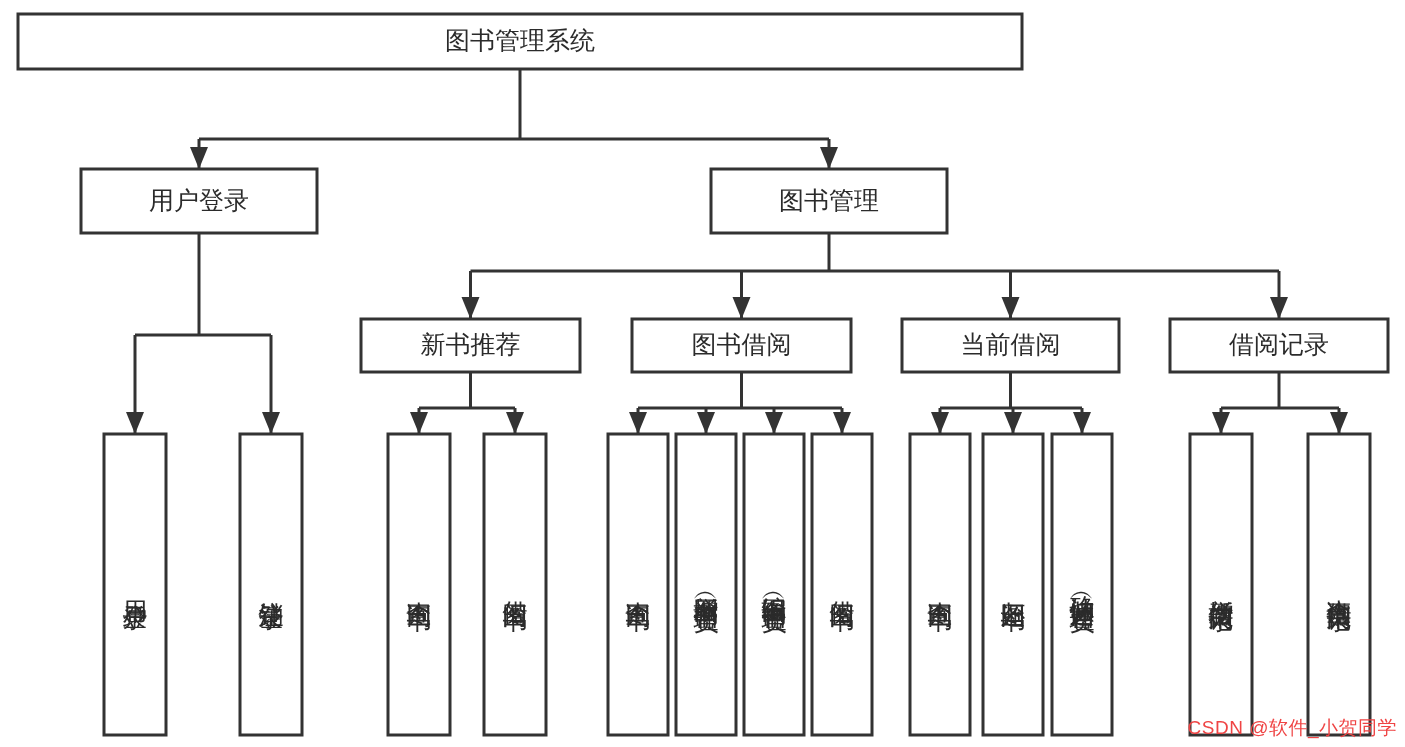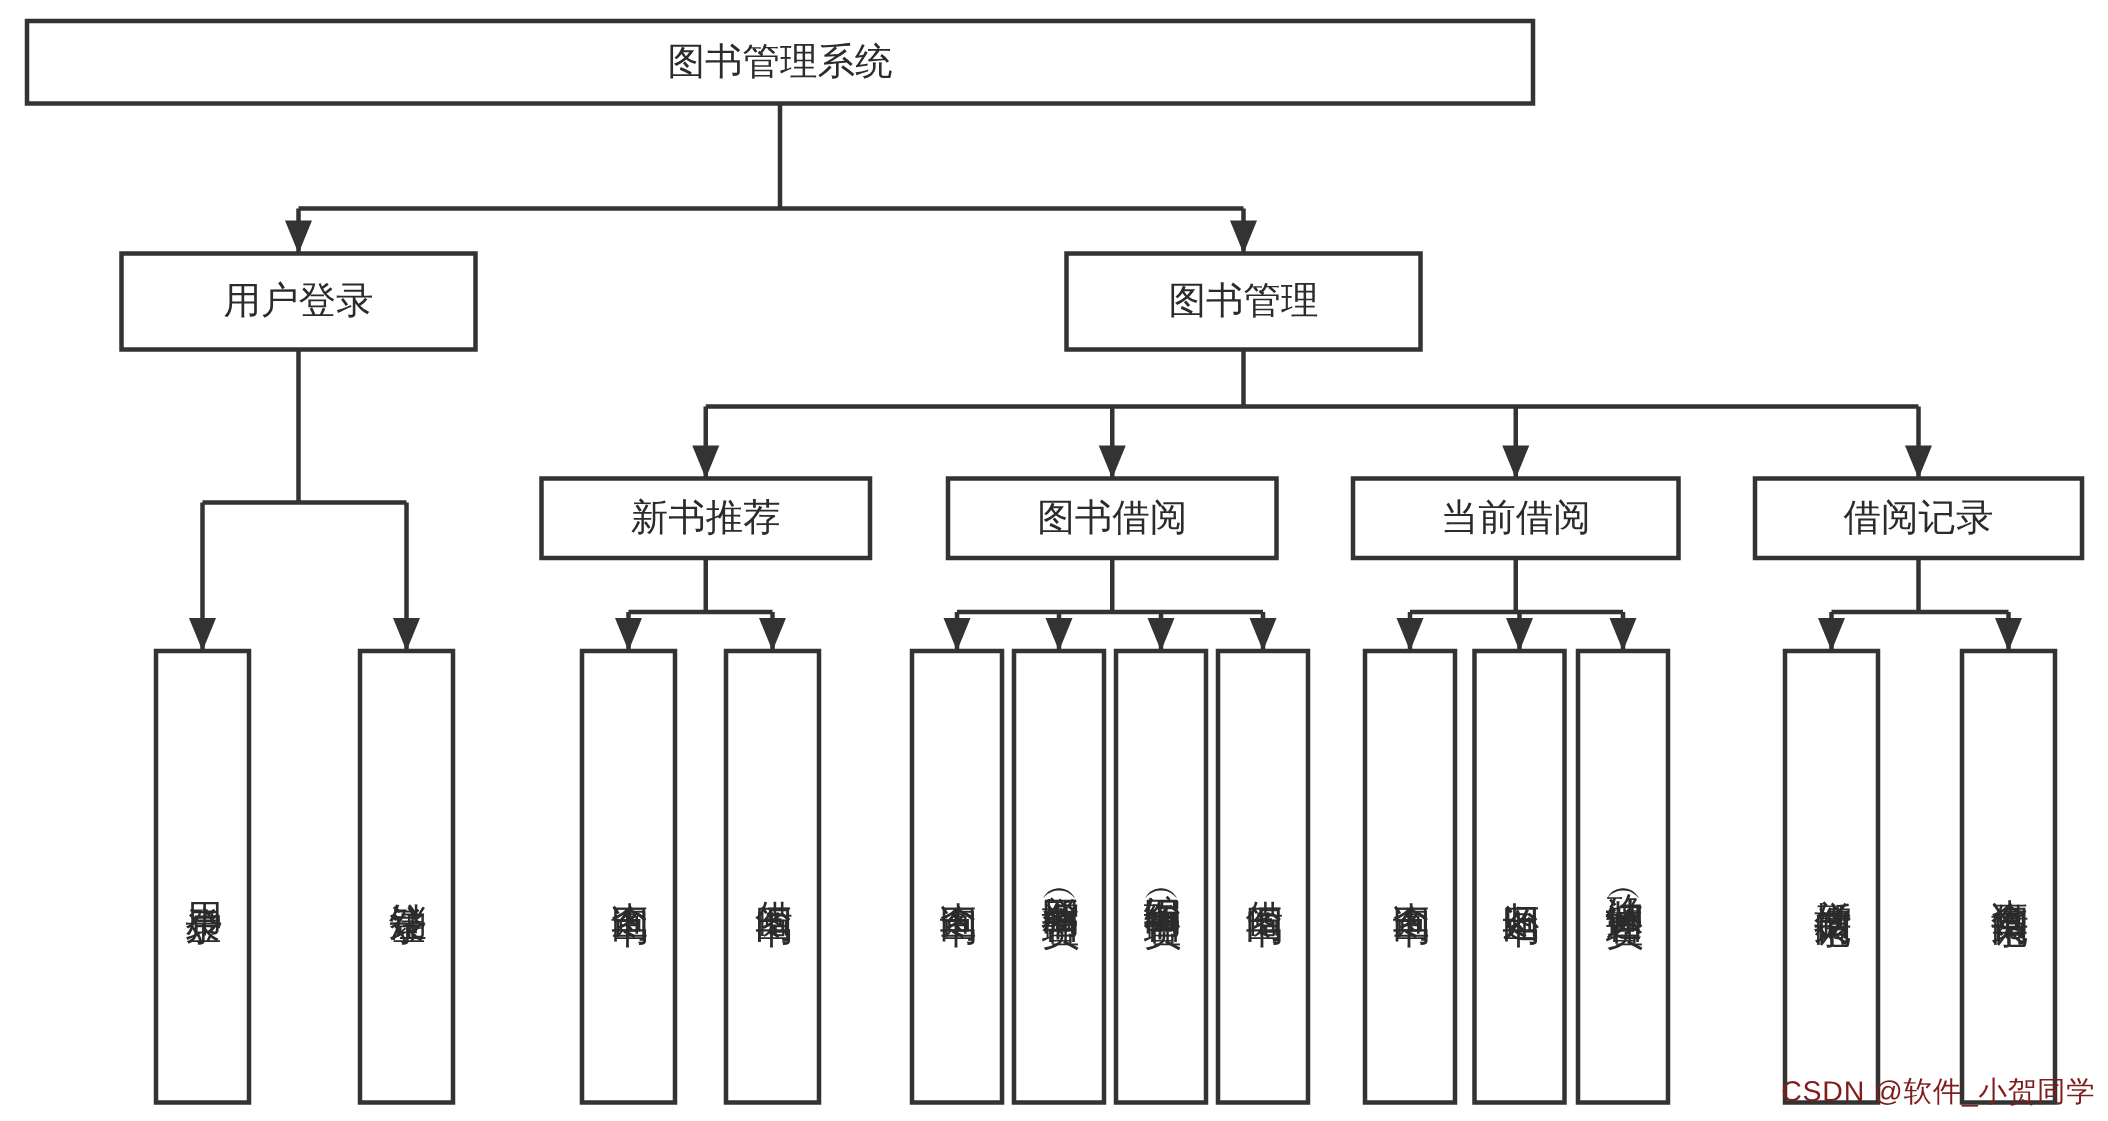--- a/index.html
+++ b/index.html
@@ -66,21 +66,21 @@
     letter-spacing: 2px;
     color: #2b2b2b;
     white-space: nowrap;
   }
   .watermark {
     position: absolute;
     right: 8px;
     bottom: 6px;
     font-family: "Liberation Sans", "DejaVu Sans", sans-serif;
     font-size: 19px;
-    color: #7f1d1d;
+    color: #ef4444;
     letter-spacing: 0.5px;
     white-space: nowrap;
   }
 </style>
 </head>
 <body>
 
 <div id="diagram-root">
   <svg class="diagram-canvas" viewBox="0 0 1405 747" preserveAspectRatio="none">
     <g id="edge-layer">

